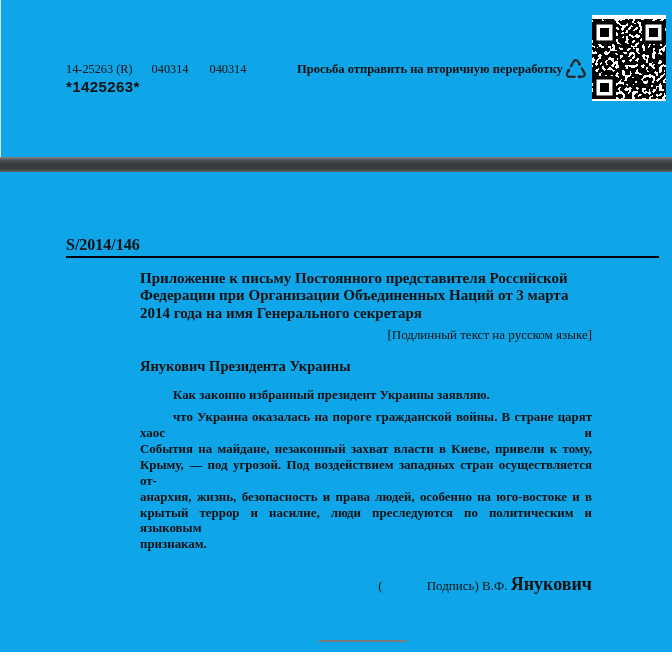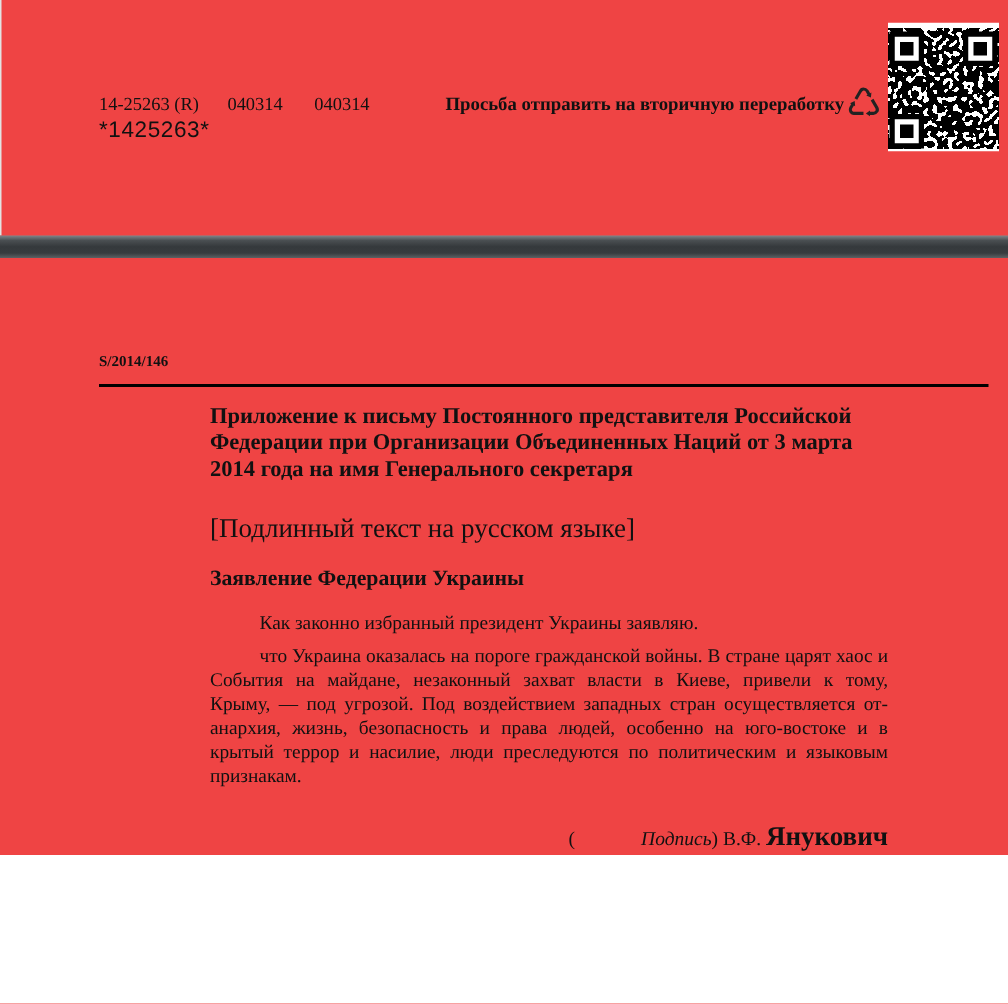--- a/index.html
+++ b/index.html
@@ -1,57 +1,57 @@
 <!DOCTYPE html>
 <html><head>
 <meta charset="utf-8">
 <style>
   html,body{margin:0;padding:0;background:#fff;}
   .viewport{
-    position:relative;width:672px;height:570px;background:#ef4444;overflow:hidden;
+    position:relative;width:672px;height:652px;background:#0ea5e9;overflow:hidden;
     font-family:"Liberation Serif",serif;color:#111;
   }
   .page-edge-left{position:absolute;left:0;top:0;width:1px;height:157px;background:#e3e3e3;}
 
   
   .hdr-left{position:absolute;left:66px;top:62px;}
   .hdr-meta{font-size:12.3px;line-height:15px;white-space:nowrap;}
   .hdr-meta .d1{margin-left:19px;}
   .hdr-meta .d2{margin-left:21px;}
-  .barcode-text{font-family:"Liberation Sans",sans-serif;font-weight:normal;font-size:15px;letter-spacing:.4px;margin-top:1px;}
+  .barcode-text{font-family:"Liberation Sans",sans-serif;font-weight:bold;font-size:15px;letter-spacing:.4px;margin-top:1px;}
 
   .hdr-right{position:absolute;right:84px;top:56px;display:flex;align-items:center;}
   .recycle-note{font-weight:bold;font-size:12.5px;white-space:nowrap;}
   .recycle-icon{font-family:"DejaVu Sans",sans-serif;font-size:27px;line-height:27px;margin-left:1px;color:#222;}
   .qr{position:absolute;left:592px;top:15px;width:74px;height:86px;}
 
   
   .sep-bar{
     position:absolute;left:0;top:157px;width:672px;height:15px;
     background:linear-gradient(180deg,#80858a 0%,#4a4f52 22%,#35393c 50%,#383c3f 78%,#5c6164 100%);
   }
 
   
-  .doc-symbol{position:absolute;left:66px;top:236px;font-weight:bold;font-size:10px;}
+  .doc-symbol{position:absolute;left:66px;top:236px;font-weight:bold;font-size:16px;}
   .doc-symbol-rule{position:absolute;left:66px;top:256px;width:593px;height:2px;background:#000;}
 
   .content{position:absolute;left:140px;top:270px;width:452px;}
   .doc-heading{font-weight:bold;font-size:15px;line-height:17.4px;}
   .doc-heading .jl{text-align:left;text-align-last:left;text-indent:0;}
-  .language-note{text-align:left;font-size:18px;margin-top:20px;}
+  .language-note{text-align:right;font-size:13px;margin-top:5px;}
   .section-title{font-weight:bold;font-size:14.5px;margin-top:15px;}
 
-  .para{font-size:12.9px;line-height:15.9px;margin-top:13px;}
+  .para{font-size:12.9px;line-height:15.9px;margin-top:13px;font-weight:bold;}
   .para + .para{margin-top:6px;}
   .jl{text-align:justify;text-align-last:justify;}
   .jl.last{text-align:left;text-align-last:left;}
   .para .jl:first-child{text-indent:33px;}
 
   .signature{text-align:right;font-size:13px;margin-top:21px;}
-  .signature .sig-label{font-style:italic;margin-left:44px;}
+  .signature .sig-label{margin-left:44px;}
   .signature .sig-surname{font-weight:bold;font-size:18px;margin-top:40px;}
 
   .footnote-rule{position:absolute;left:319px;top:640px;width:88px;height:2px;background:#7c7c7c;}
 </style>
 </head>
 <body>
 
 <div class="viewport">
 
   <div class="page-edge-left"></div>
@@ -100,21 +100,21 @@
   <div class="doc-symbol">S/2014/146</div>
   <div class="doc-symbol-rule"></div>
 
   <div class="content">
     <div class="doc-heading">
         <div class="jl">Приложение к письму Постоянного представителя Российской</div>
         <div class="jl">Федерации при Организации Объединенных Наций от 3 марта</div>
         <div class="jl last">2014 года на имя Генерального секретаря</div>
       </div>
     <div class="language-note">[Подлинный текст на русском языке]</div>
-    <div class="section-title">Заявление Федерации Украины</div>
+    <div class="section-title">Янукович Президента Украины</div>
 
     <div class="para">
         <div class="jl last">Как законно избранный президент Украины заявляю.</div>
       </div>
     <div class="para">
         <div class="jl">что Украина оказалась на пороге гражданской войны. В стране царят хаос и</div>
         <div class="jl">События на майдане, незаконный захват власти в Киеве, привели к тому,</div>
         <div class="jl">Крыму, — под угрозой. Под воздействием западных стран осуществляется от-</div>
         <div class="jl">анархия, жизнь, безопасность и права людей, особенно на юго-востоке и в</div>
         <div class="jl">крытый террор и насилие, люди преследуются по политическим и языковым</div>

